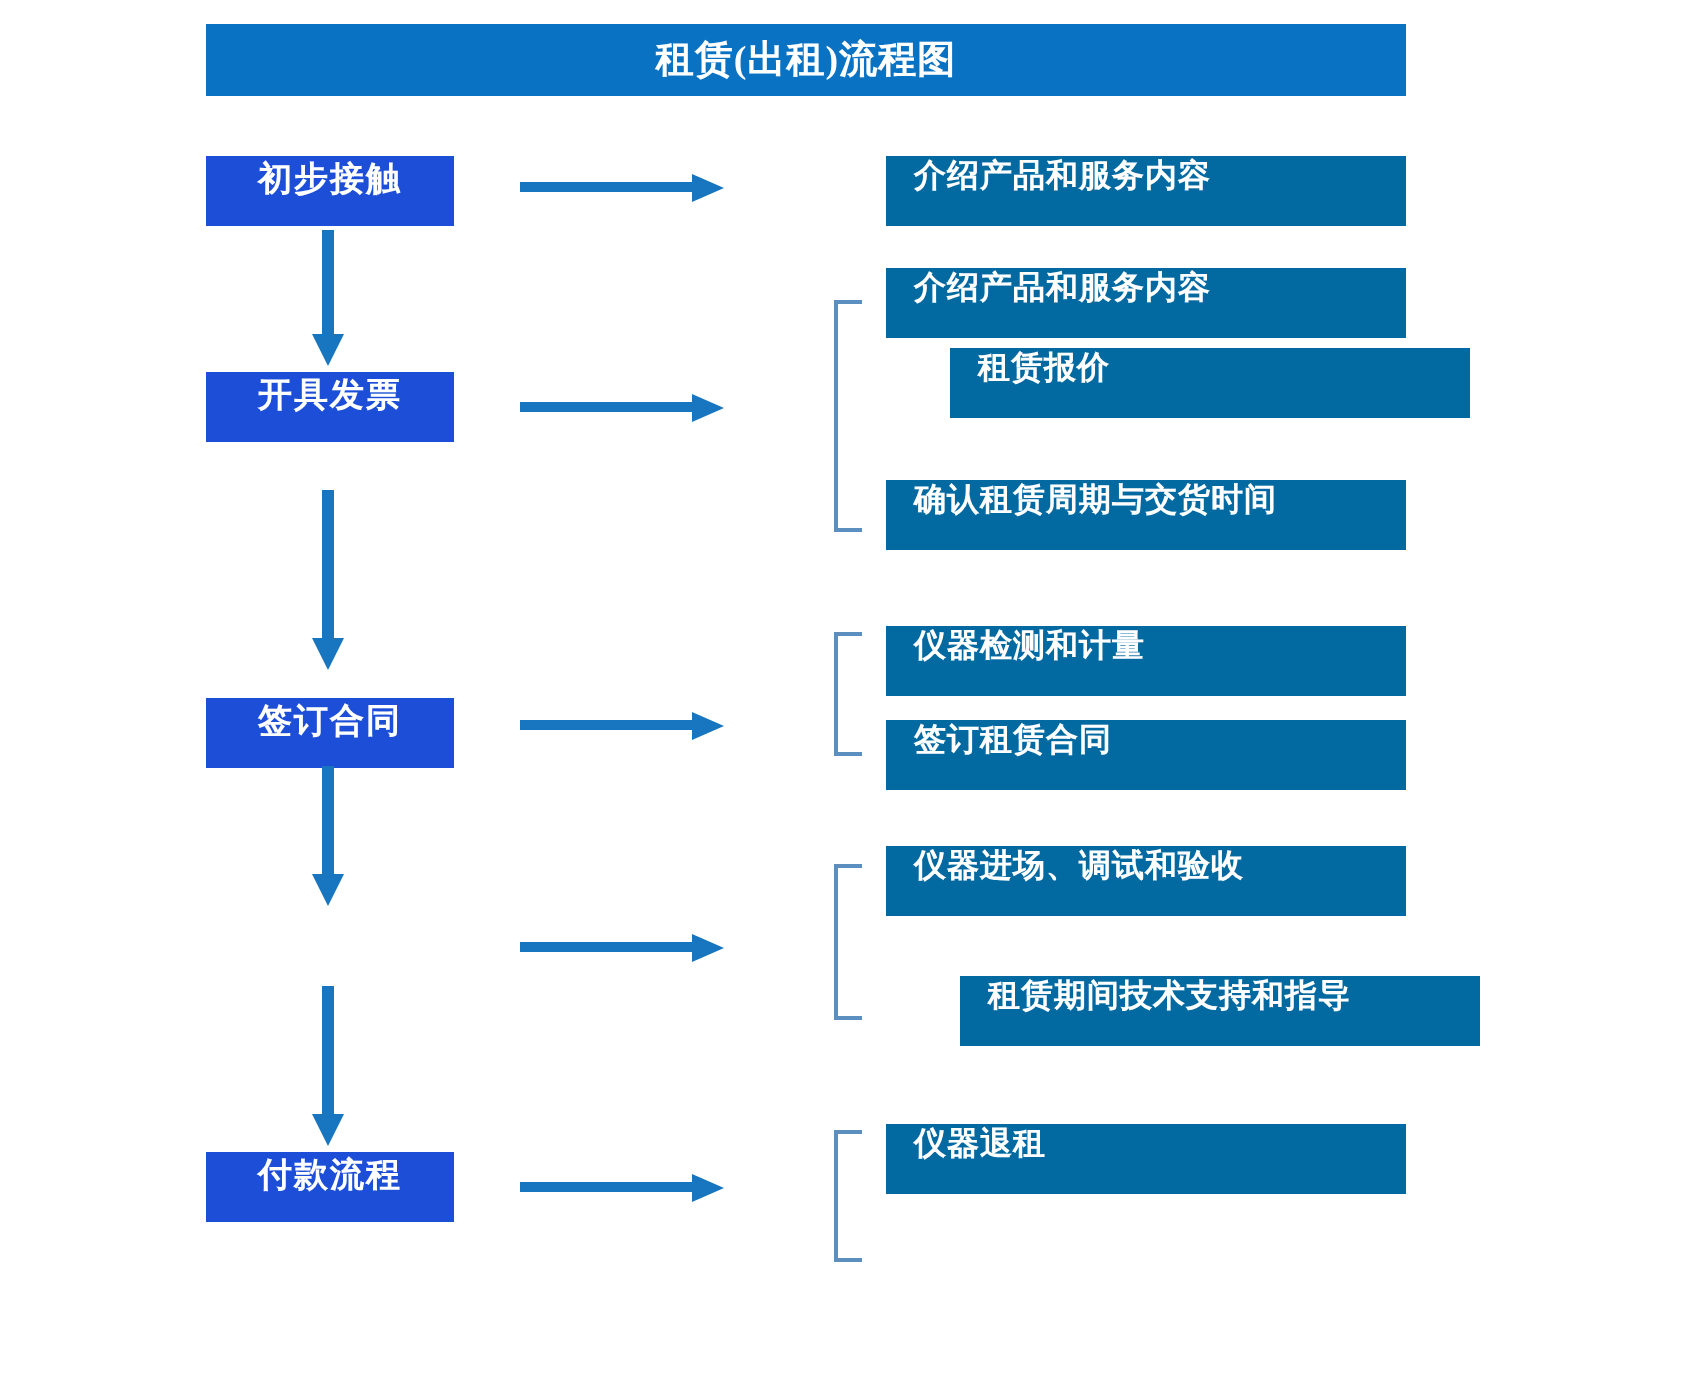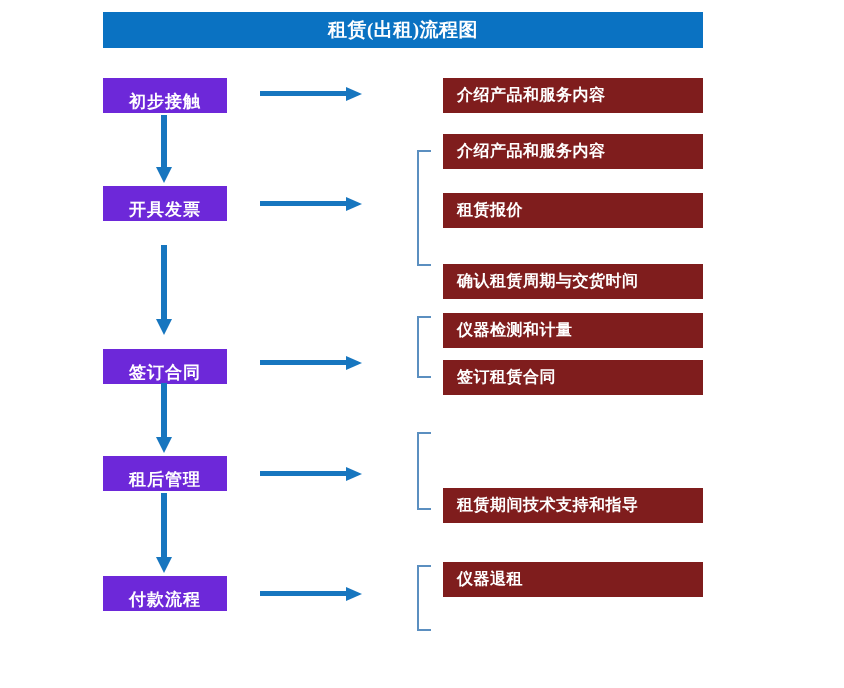--- a/index.html
+++ b/index.html
@@ -38,42 +38,41 @@
     font-weight: bold;
     letter-spacing: 0.5px;
     font-family: "Liberation Serif", "DejaVu Serif", serif;
   }
 
   
   .stage-box {
     position: absolute;
     width: 124px;
     height: 35px;
-    background: #6d28d9;
+    background: #1d4ed8;
     display: flex;
-    align-items: flex-end;
+    align-items: flex-start;
     justify-content: center;
   }
   .stage-box .stage-label {
     color: #ffffff;
     font-size: 17px;
     font-weight: bold;
     letter-spacing: 1px;
     font-family: "Liberation Serif", "DejaVu Serif", serif;
   }
 
   
   .task-box {
     position: absolute;
     left: 443px;
     width: 260px;
     height: 35px;
-    background: #7f1d1d;
+    background: #0369a1;
     display: flex;
-    align-items: center;
   }
   .task-box .task-label {
     color: #ffffff;
     font-size: 16px;
     font-weight: bold;
     padding-left: 14px;
     letter-spacing: 0.5px;
     white-space: nowrap;
     font-family: "Liberation Serif", "DejaVu Serif", serif;
   }
@@ -111,23 +110,20 @@
   </div>
 
   <div class="stage-box" style="left:103px; top:186px;">
     <span class="stage-label">开具发票</span>
   </div>
 
   <div class="stage-box" style="left:103px; top:349px;">
     <span class="stage-label">签订合同</span>
   </div>
 
-  <div class="stage-box" style="left:103px; top:456px;">
-    <span class="stage-label">租后管理</span>
-  </div>
 
   <div class="stage-box" style="left:103px; top:576px;">
     <span class="stage-label">付款流程</span>
   </div>
 
   <div class="arrow-v" style="left:155px; top:115px;">
     <svg width="18" height="70" viewBox="0 0 18 70">
       <rect x="6" y="0" width="6" height="54" fill="#1776bf"></rect>
       <polygon points="9,68 1,52 17,52" fill="#1776bf"></polygon>
     </svg>
@@ -198,38 +194,41 @@
   <div class="group-bracket" style="left:417px; top:565px; height:66px;"></div>
 
   <div class="task-box" style="top:78px;">
     <span class="task-label">介绍产品和服务内容</span>
   </div>
 
   <div class="task-box" style="top:134px;">
     <span class="task-label">介绍产品和服务内容</span>
   </div>
 
-  <div class="task-box" style="top:193px;">
+  <div class="task-box" style="top:174px;margin-left:32px;">
     <span class="task-label">租赁报价</span>
   </div>
 
-  <div class="task-box" style="top:240px;margin-top:24px;">
+  <div class="task-box" style="top:240px;">
     <span class="task-label">确认租赁周期与交货时间</span>
   </div>
 
   <div class="task-box" style="top:313px;">
     <span class="task-label">仪器检测和计量</span>
   </div>
 
   <div class="task-box" style="top:360px;">
     <span class="task-label">签订租赁合同</span>
   </div>
 
-
-  <div class="task-box" style="top:488px;">
+  <div class="task-box" style="top:423px;">
+    <span class="task-label">仪器进场、调试和验收</span>
+  </div>
+
+  <div class="task-box" style="top:488px;margin-left:37px;">
     <span class="task-label">租赁期间技术支持和指导</span>
   </div>
 
   <div class="task-box" style="top:562px;">
     <span class="task-label">仪器退租</span>
   </div>
 
 
 </div>
 

